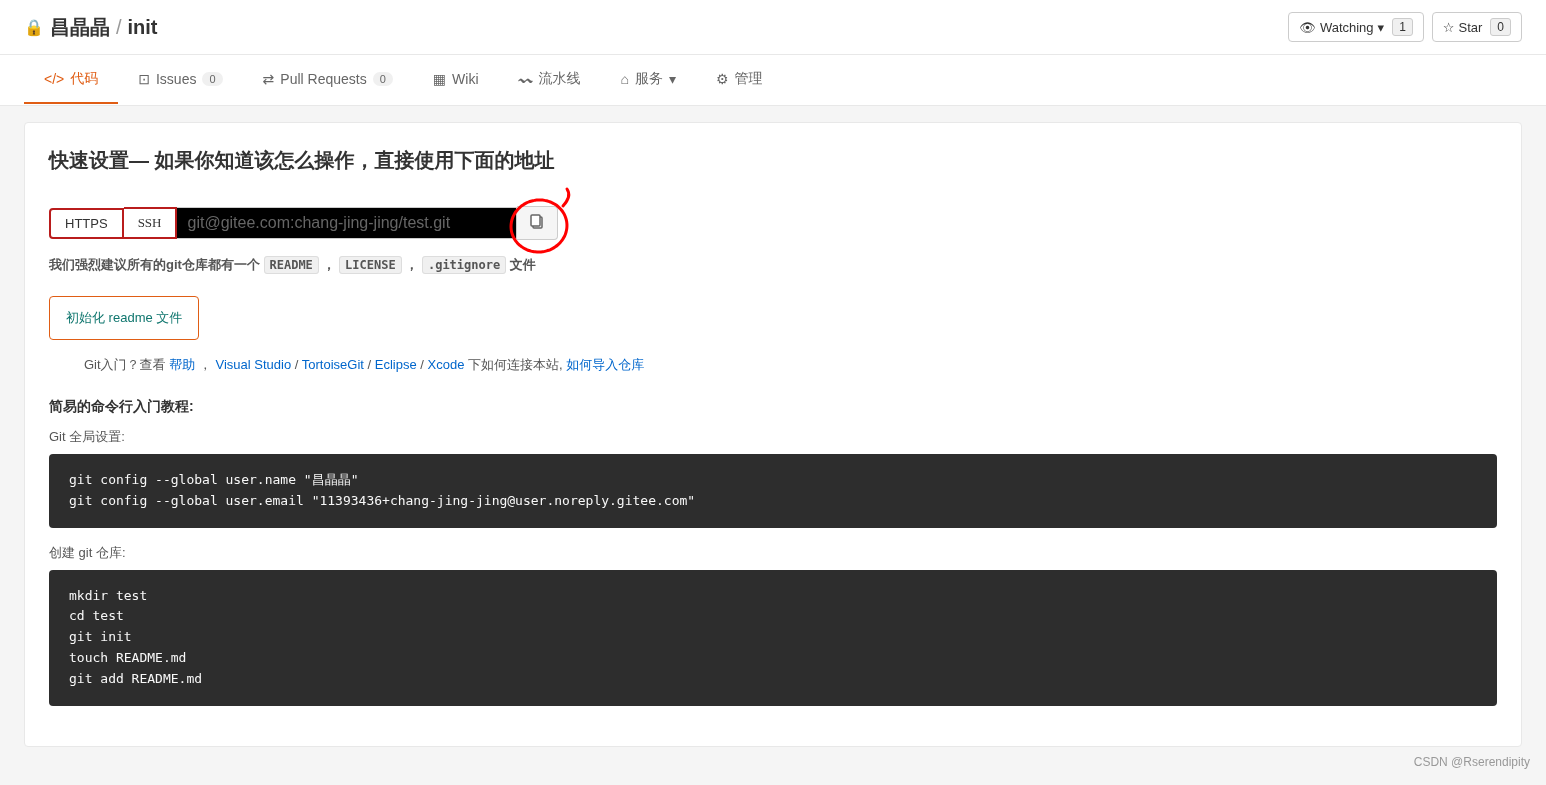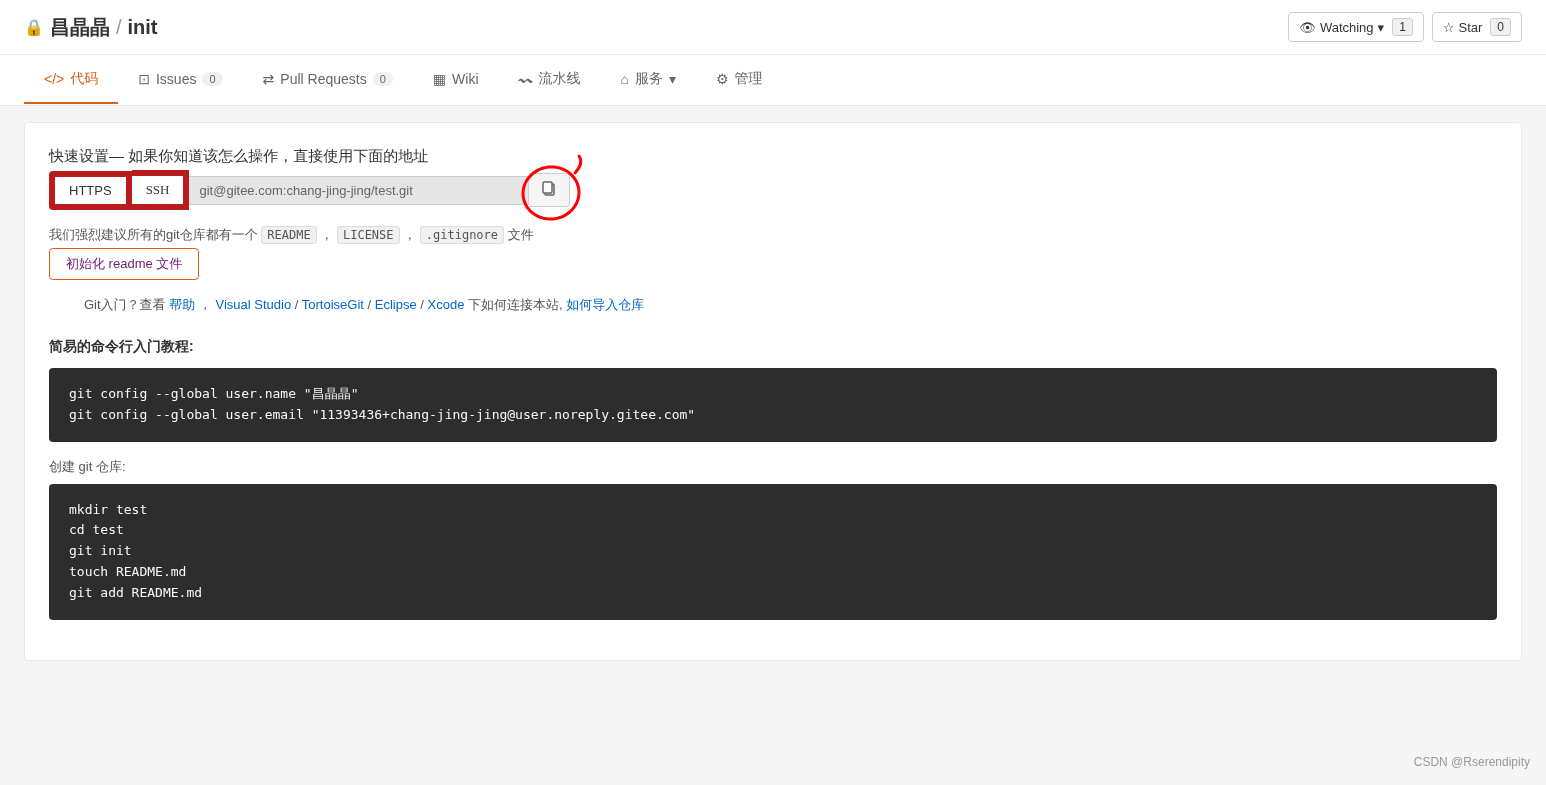--- a/index.html
+++ b/index.html
@@ -120,36 +120,36 @@
 
     .main-content {
       background: #fff;
       margin: 16px 24px;
       padding: 24px;
       border: 1px solid #e8e8e8;
       border-radius: 4px;
     }
 
     .setup-title {
-      font-size: 15px;
-      font-weight: normal;
-      margin-bottom: 4px;
+      font-size: 20px;
+      font-weight: bold;
+      margin-bottom: 32px;
       color: #333;
     }
 
     .clone-section {
       display: flex;
       align-items: center;
       gap: 0;
       margin-bottom: 16px;
       position: relative;
     }
 
     .protocol-btn {
-      border: 6px solid #b91c1c;
+      border: 2px solid #b91c1c;
       background: #fff;
       padding: 6px 14px;
       font-size: 13px;
       cursor: pointer;
       color: #333;
     }
 
     .protocol-btn:first-child {
       border-radius: 4px 0 0 4px;
     }
@@ -157,24 +157,24 @@
     .protocol-btn:nth-child(2) {
       border-left: none;
       border-radius: 0;
       font-family: Liberation Serif, serif;
     }
 
     .clone-url-input {
       border: 1px solid #ccc;
       border-left: none;
       padding: 6px 10px;
-      font-size: 13px;
+      font-size: 16px;
       width: 340px;
       color: #666;
-      background: #e5e5e5;
+      background: #000000;
     }
 
     .copy-btn {
       border: 1px solid #ccc;
       border-left: none;
       background: #f5f5f5;
       padding: 6px 12px;
       cursor: pointer;
       font-size: 16px;
       color: #666;
@@ -184,38 +184,39 @@
 
     
     .copy-btn-wrapper {
       position: relative;
       display: inline-block;
     }
 
     .recommend-text {
       font-size: 13px;
       color: #555;
-      margin-bottom: 4px;
+      margin-bottom: 22px;
+      font-weight: bold;
     }
 
     .recommend-text code {
       background: #f0f0f0;
       border: 1px solid #ddd;
       padding: 1px 5px;
       border-radius: 3px;
       font-family: monospace;
       font-size: 12px;
     }
 
     .init-readme-btn {
       display: inline-block;
       border: 1px solid #e05d14;
-      color: #701a75;
-      background: #fff;
-      padding: 6px 16px;
+      color: #0f766e;
+      background: #fff;
+      padding: 12px 16px;
       border-radius: 4px;
       font-size: 13px;
       cursor: pointer;
       margin-bottom: 16px;
     }
 
     .git-intro {
       font-size: 13px;
       color: #555;
       margin-bottom: 24px;
@@ -374,20 +375,21 @@
     <a href="#">Eclipse</a>
     <span> / </span>
     <a href="#">Xcode</a>
     <span> 下如何连接本站, </span>
     <a href="#">如何导入仓库</a>
   </div>
 
   
   <div class="section-title">简易的命令行入门教程:</div>
 
+  <div class="sub-section-title">Git 全局设置:</div>
 
   <div class="code-block">
     <pre>git config --global user.name "昌晶晶"
 git config --global user.email "11393436+chang-jing-jing@user.noreply.gitee.com"</pre>
   </div>
 
   <div class="sub-section-title">创建 git 仓库:</div>
 
   <div class="code-block">
     <pre>mkdir test

